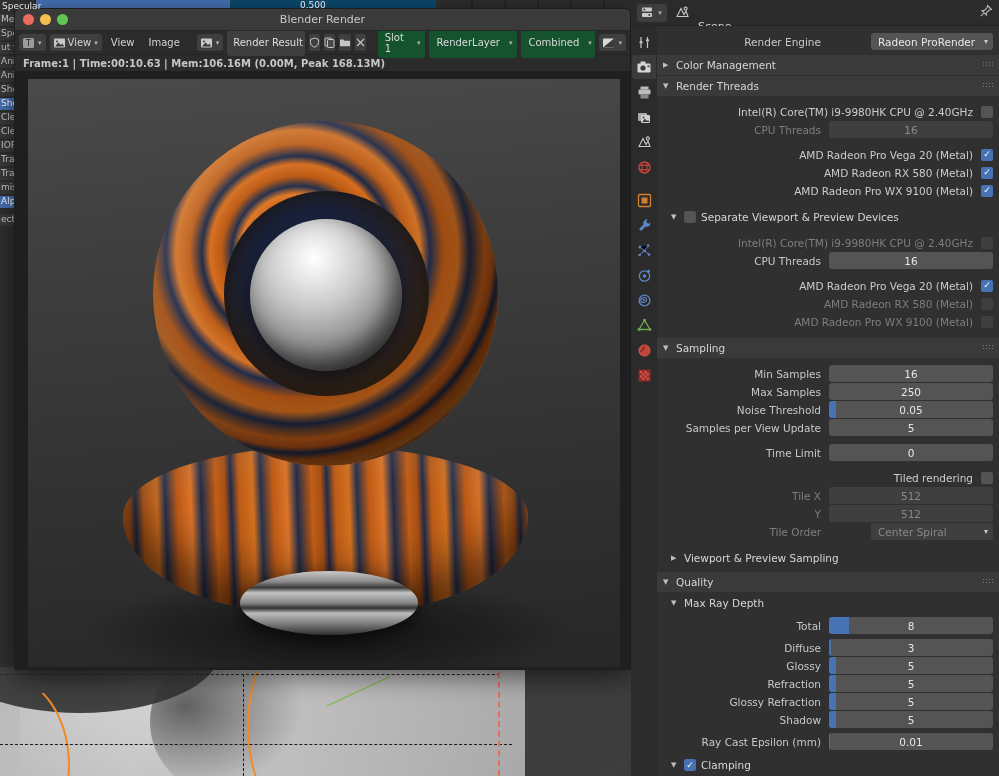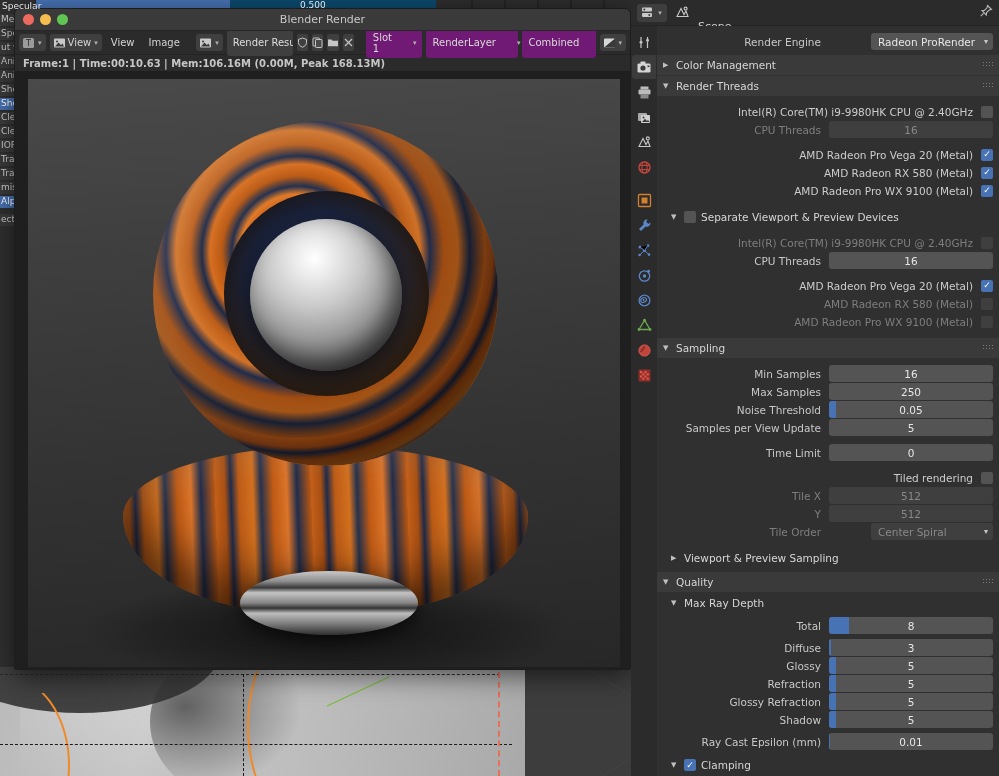--- a/index.html
+++ b/index.html
@@ -142,23 +142,23 @@
   .datablock {
     display: flex; align-items: center; height: 26px; background: #3f3f3f;
     border-radius: 3px; overflow: hidden;
   }
   .db-name { font-size: 10px; color: #dedede; padding: 0 8px 0 6px; min-width: 120px; }
   .ico-btn {
     width: 17px; height: 17px; background: #3f3f3f; border-radius: 2px;
     display: flex; align-items: center; justify-content: center;
   }
   .dd {
-    height: 30px; background: #701a75; border-radius: 3px;
+    height: 30px; background: #14532d; border-radius: 3px;
     display: flex; align-items: center; justify-content: space-between;
-    padding: 0 4px 0 7px; gap: 20px;
+    padding: 0 4px 0 7px; gap: 8px;
     font-size: 10px; color: #d9d9d9;
   }
   .sep { width: 6px; }
 
   .status-bar {
     height: 16px; background: #2b2b2b; display: flex; align-items: center;
     padding-left: 8px; font-size: 10px; color: #c6c6c6; font-weight: bold;
   }
 
   .render-area {

